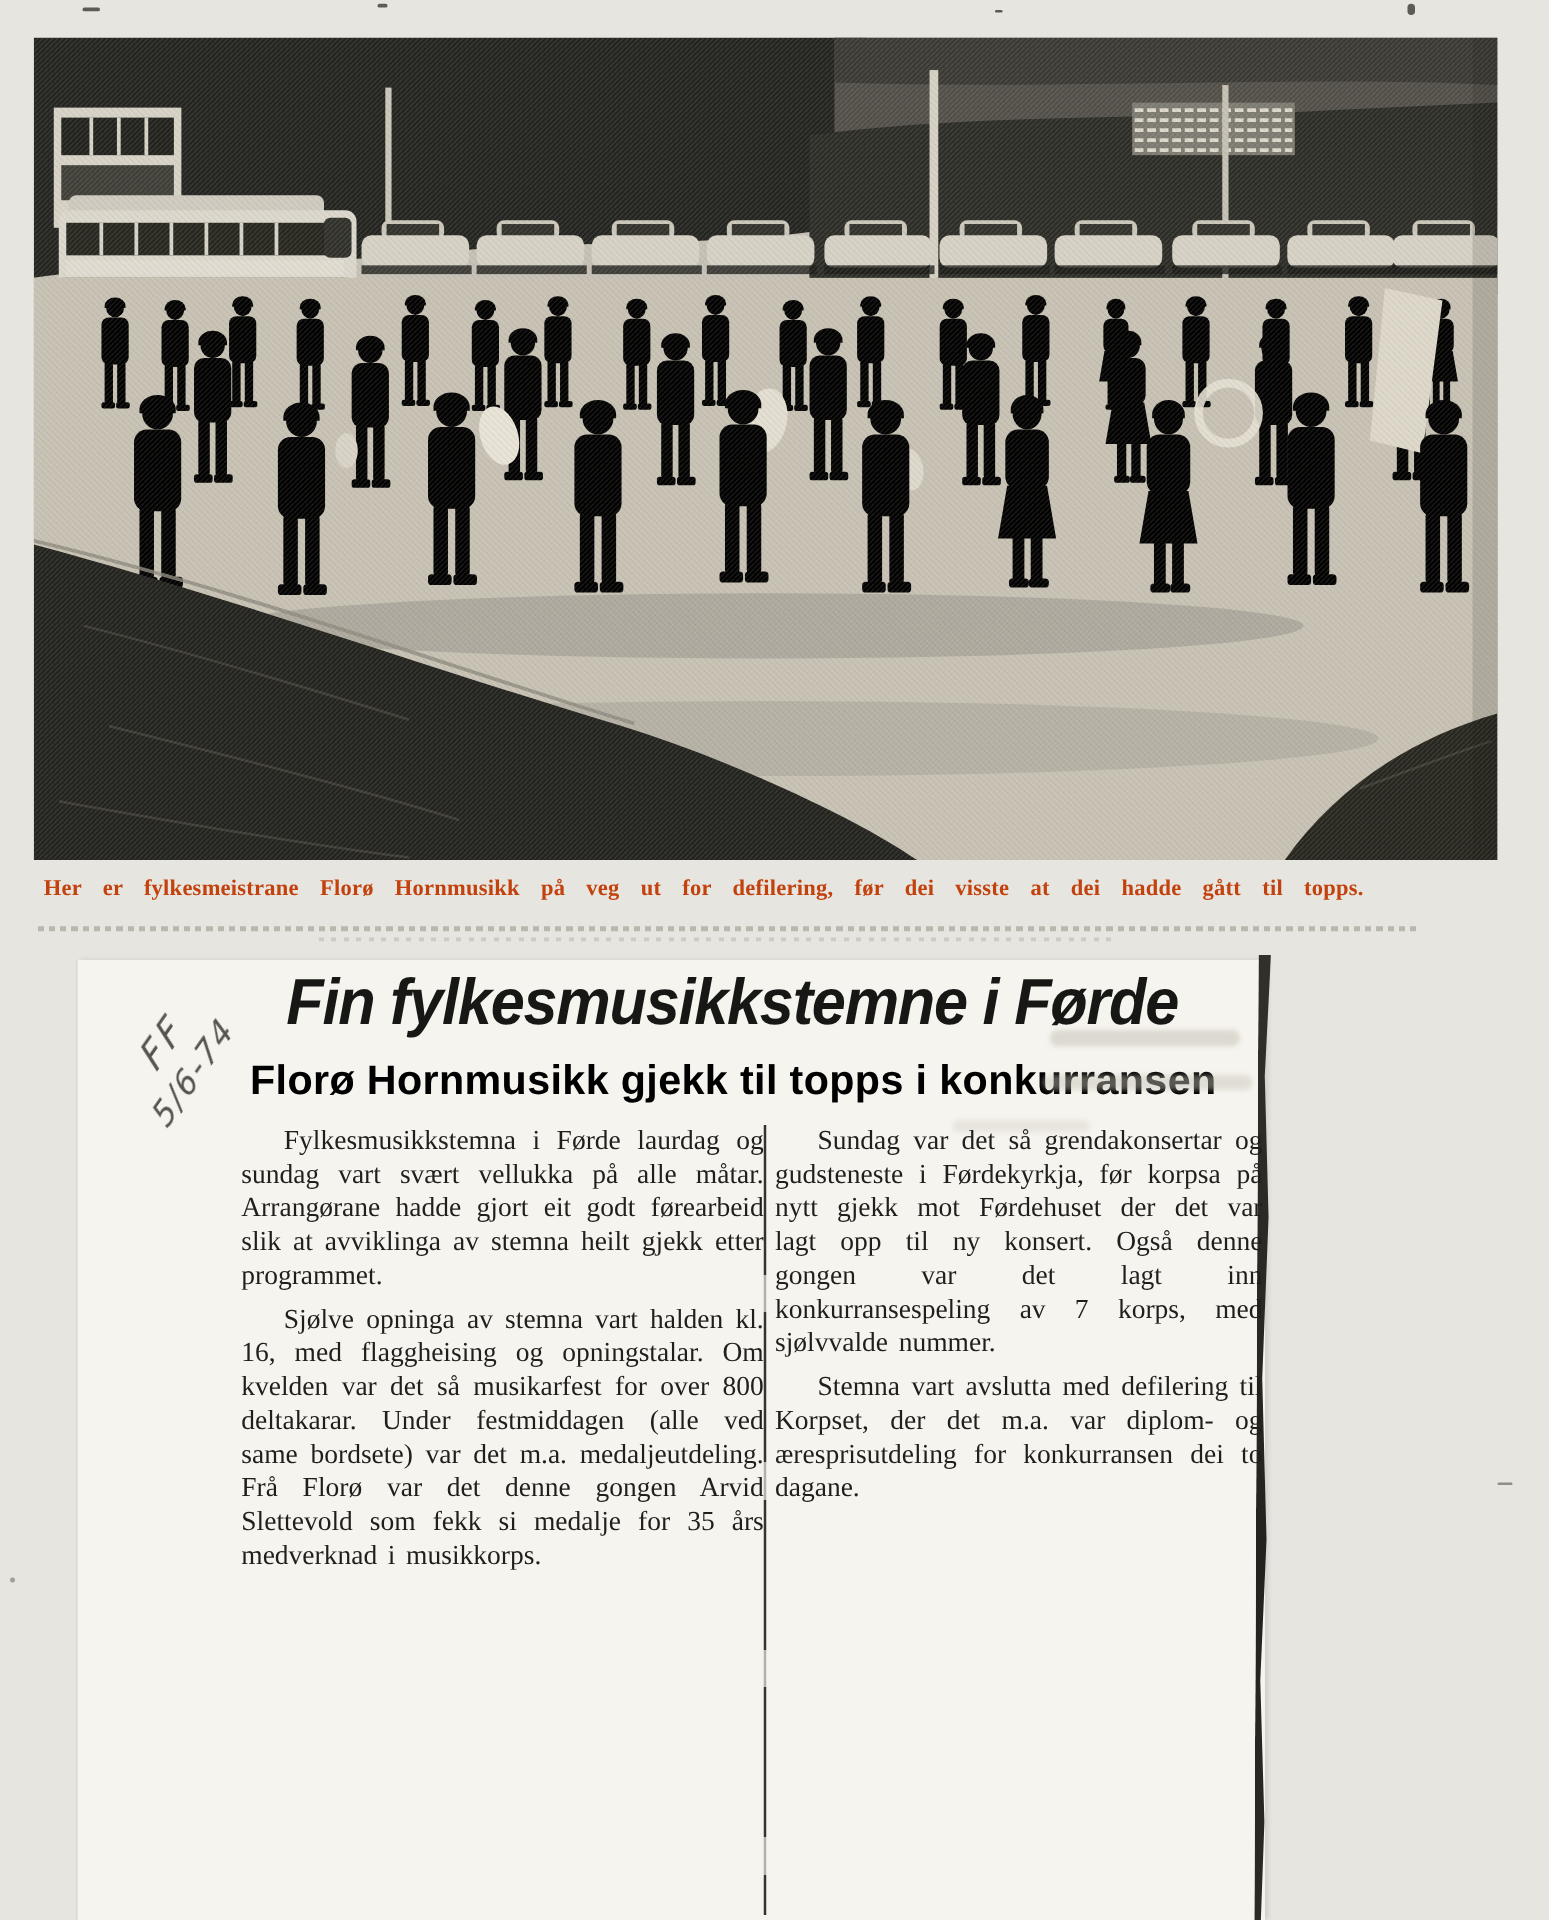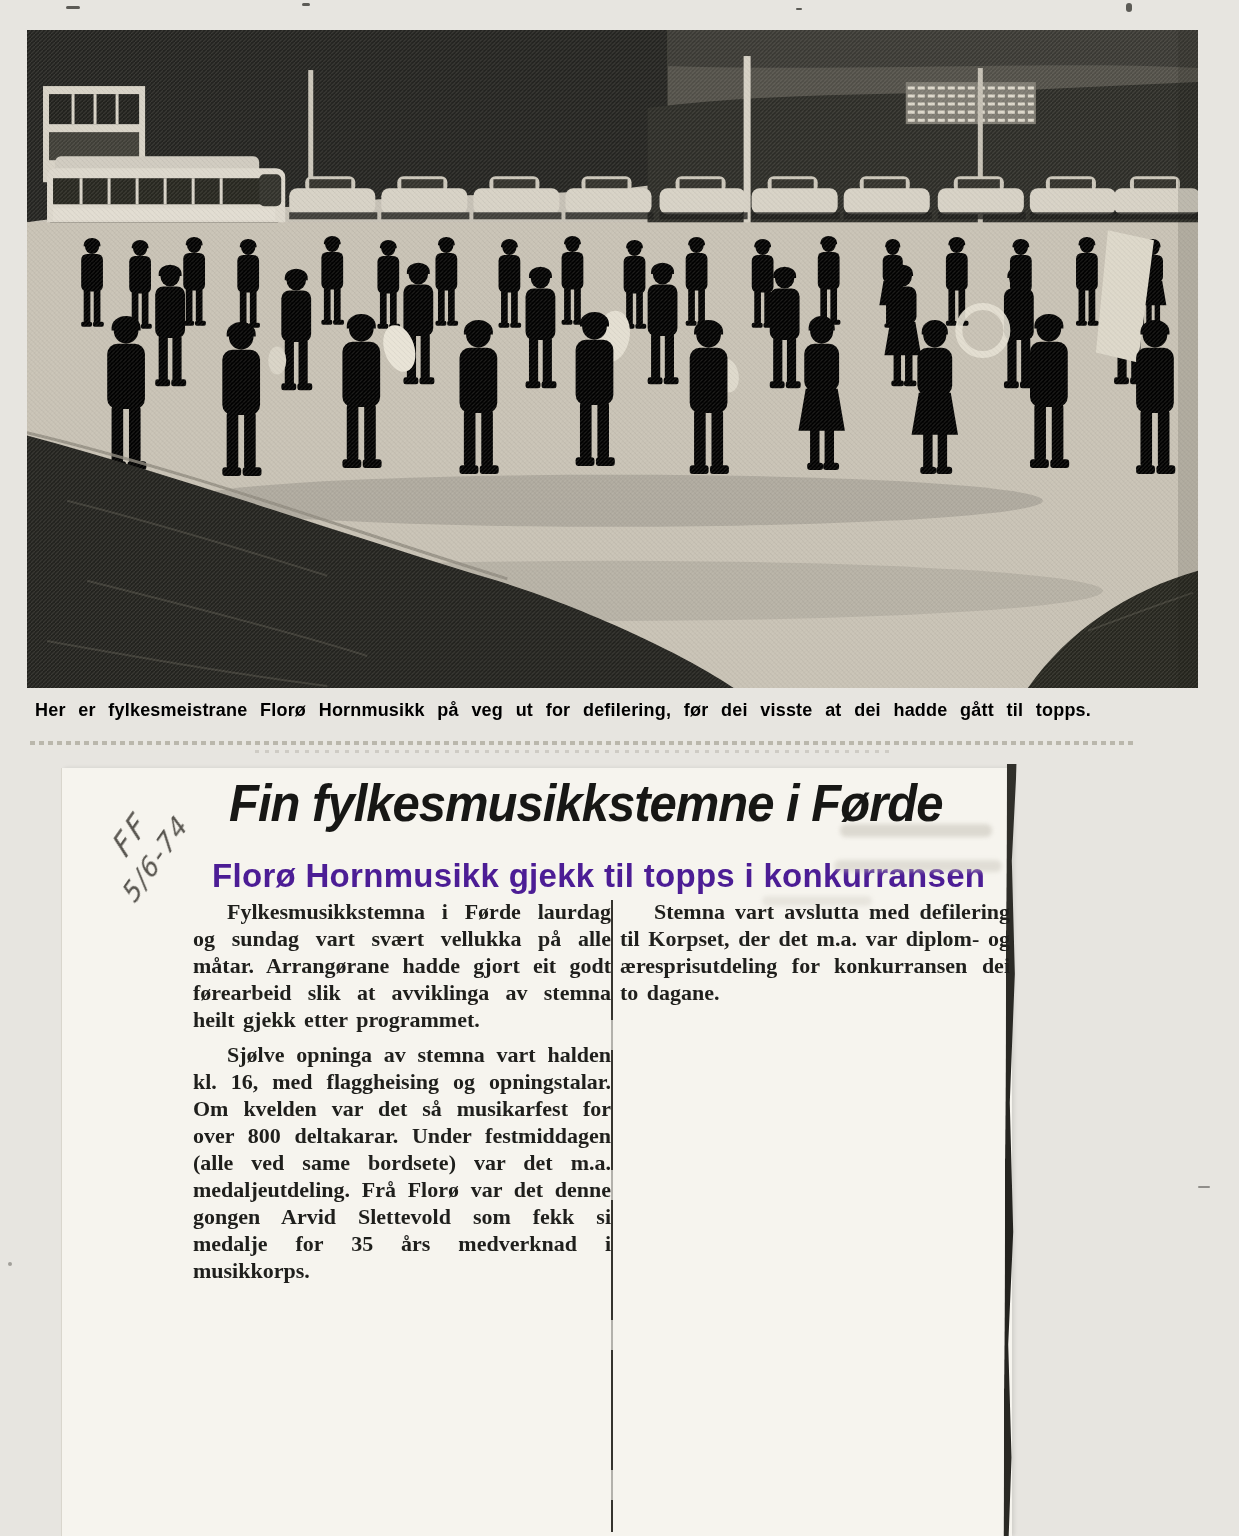--- a/index.html
+++ b/index.html
@@ -15,23 +15,23 @@
   .photo-frame{
     position:absolute;left:27px;top:30px;width:1171px;height:658px;
     background:#c7c2b7;overflow:hidden;
     box-shadow:0 0 0 1px #9a958b inset;
   }
   .photo-frame svg{display:block;width:100%;height:100%;}
   
   .caption{
     position:absolute;left:35px;top:699px;width:1056px;
     font-weight:bold;font-size:18px;line-height:1.25;
-    letter-spacing:.2px;color:#000000;
+    letter-spacing:.2px;color:#c2410c;
     text-align:justify;text-align-last:justify;
-    white-space:nowrap;overflow:visible;
+    white-space:nowrap;overflow:visible;font-family:Liberation Serif, serif;
   }
   .noise-line{
     position:absolute;left:30px;top:741px;width:1105px;height:4px;
     background:repeating-linear-gradient(90deg,#84806f 0 5px,transparent 5px 9px);
     opacity:.45;filter:blur(.4px);
   }
   .noise-line2{
     position:absolute;left:255px;top:750px;width:640px;height:3px;
     background:repeating-linear-gradient(90deg,#908c7d 0 4px,transparent 4px 10px);
     opacity:.28;filter:blur(.4px);
@@ -58,35 +58,35 @@
   }
   .handwritten .hw1{display:block;font-size:30px;letter-spacing:4px;transform:skewX(-12deg);}
   .handwritten .hw2{display:block;font-size:26px;letter-spacing:2px;margin-top:6px;transform:translateX(-6px) skewX(-8deg);}
   .headline{
     position:absolute;left:167px;top:8px;margin:0;
     font:italic 700 49px/1.05 "Liberation Sans",sans-serif;
     letter-spacing:-1px;color:#171715;white-space:nowrap;
     transform:scaleY(1.06);transform-origin:left top;
   }
   .subheadline{
-    position:absolute;left:138px;top:78px;margin:12px;
+    position:absolute;left:138px;top:78px;margin:0;
     font:700 33px/1.1 "Liberation Sans",sans-serif;
-    letter-spacing:.3px;color:#4c1d95;white-space:nowrap;
+    letter-spacing:.3px;color:#000000;white-space:nowrap;
   }
   .ghost{position:absolute;background:#c7c3b8;border-radius:6px;filter:blur(2.2px);}
   .g1{left:778px;top:56px;width:152px;height:13px;opacity:.55;}
   .g2{left:772px;top:92px;width:168px;height:12px;opacity:.45;}
   .g3{left:700px;top:128px;width:110px;height:10px;opacity:.3;}
   .col{
     position:absolute;top:130px;
     font-family:"Liberation Serif",serif;
     font-size:22px;line-height:27px;color:#1f1f1c;
     text-align:justify;word-spacing:3px;
   }
-  .col p{margin:0 0 8px 0;text-indent:34px;font-weight:bold;}
+  .col p{margin:0 0 8px 0;text-indent:34px;}
   .col-left{left:131px;width:418px;}
   .col-right{left:558px;width:390px;}
   .divider{
     position:absolute;left:549px;top:132px;width:2px;height:632px;
     background:repeating-linear-gradient(#35332e 0 120px,rgba(53,51,46,.35) 120px 150px);
   }
 </style>
 </head>
 <body>
 
@@ -310,15 +310,16 @@
   <div class="ghost g3"></div>
 
   <div class="col col-left">
     <p>Fylkesmusikkstemna i Førde laurdag og sundag vart svært vellukka på alle måtar. Arrangørane hadde gjort eit godt førearbeid slik at avviklinga av stemna heilt gjekk etter programmet.</p>
     <p>Sjølve opninga av stemna vart halden kl. 16, med flaggheising og opningstalar. Om kvelden var det så musikarfest for over 800 deltakarar. Under festmiddagen (alle ved same bordsete) var det m.a. medaljeutdeling. Frå Florø var det denne gongen Arvid Slettevold som fekk si medalje for 35 års medverknad i musikkorps.</p>
   </div>
 
   <div class="divider"></div>
 
   <div class="col col-right">
+    <p>Sundag var det så grendakonsertar og gudsteneste i Førdekyrkja, før korpsa på nytt gjekk mot Førdehuset der det var lagt opp til ny konsert. Også denne gongen var det lagt inn konkurransespeling av 7 korps, med sjølvvalde nummer.</p>
     <p>Stemna vart avslutta med defilering til Korpset, der det m.a. var diplom- og æresprisutdeling for konkurransen dei to dagane.</p>
   </div>
 </div>
 
 </body></html>

